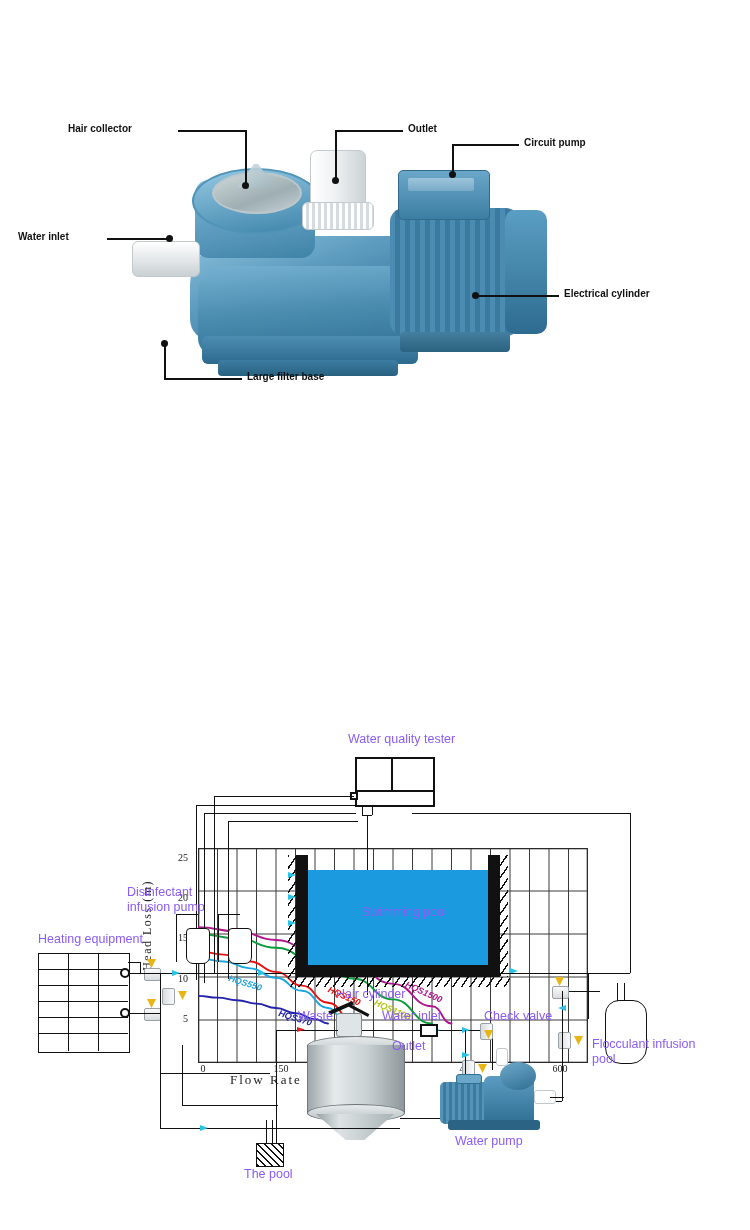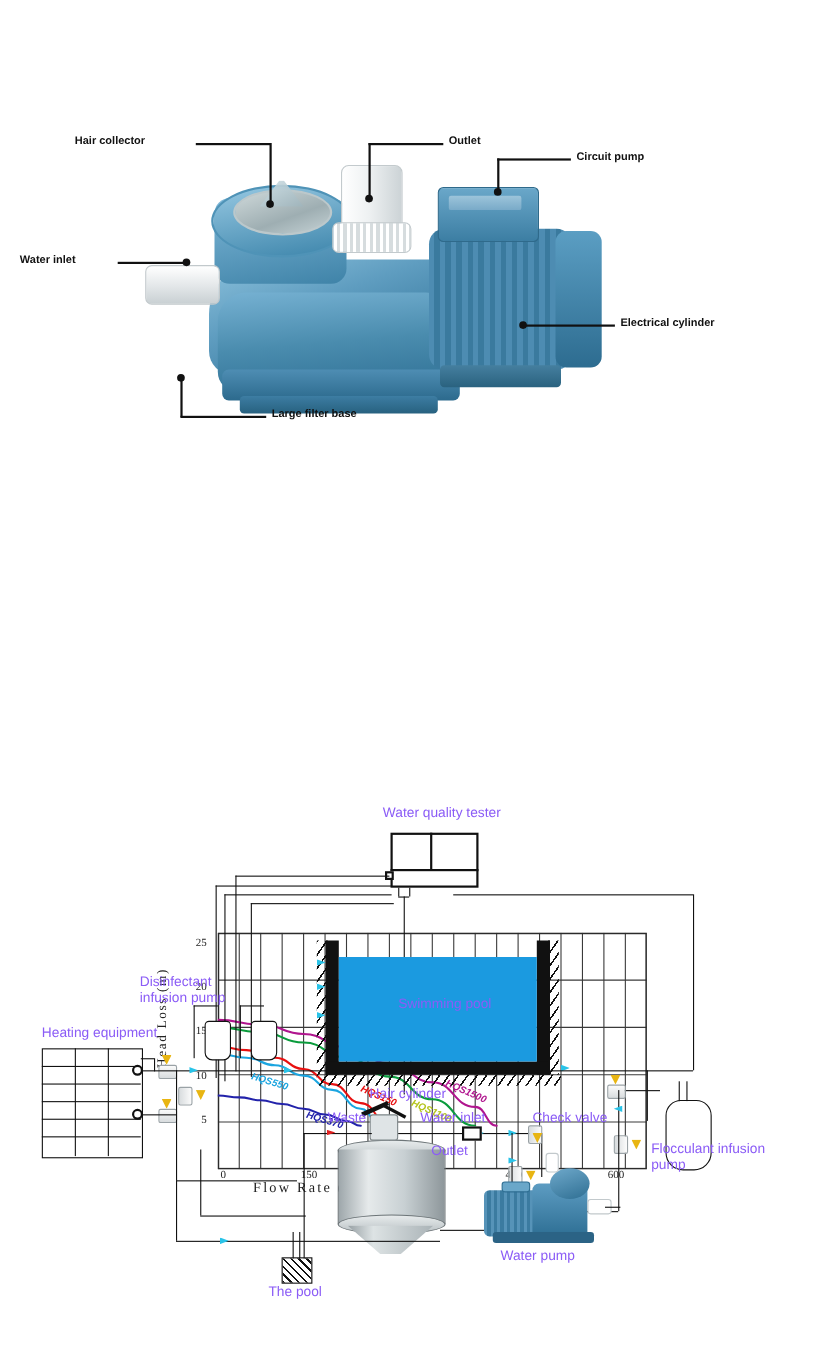--- a/index.html
+++ b/index.html
@@ -317,21 +317,21 @@
 
     <div class="pipe h" style="left:500px;top:273px;width:130px;"></div>
     <div class="pipe v" style="left:588px;top:273px;height:46px;"></div>
     <div class="pipe h" style="left:560px;top:291px;width:40px;"></div>
     <div class="valve" style="left:552px;top:286px;"></div>
     <div class="valve-knob" style="left:555px;top:277px;"></div>
     <div class="tank" style="left:605px;top:300px;"></div>
     <div class="pipe v" style="left:617px;top:283px;height:18px;"></div>
     <div class="pipe v" style="left:624px;top:283px;height:18px;"></div>
     <div class="slabel" style="left:592px;top:337px;white-space:pre;">Flocculant infusion
-pump</div>
+pool</div>
     <div class="valve" style="left:556px;top:334px;transform:rotate(90deg);"></div>
     <div class="valve-knob" style="left:574px;top:336px;"></div>
     <div class="pipe v" style="left:562px;top:291px;height:110px;"></div>
     <div class="arrow-cl" style="left:558px;top:305px;"></div>
     <div class="pipe h" style="left:500px;top:401px;width:62px;"></div>
     <div class="arrow-cl" style="left:520px;top:398px;"></div>
 
     <div class="slabel" style="left:336px;top:287px;">Hair cylinder</div>
     <div class="lead h" style="left:348px;top:309px;width:22px;background:#111;height:3px;transform:rotate(28deg);"></div>
     <div class="sand">

